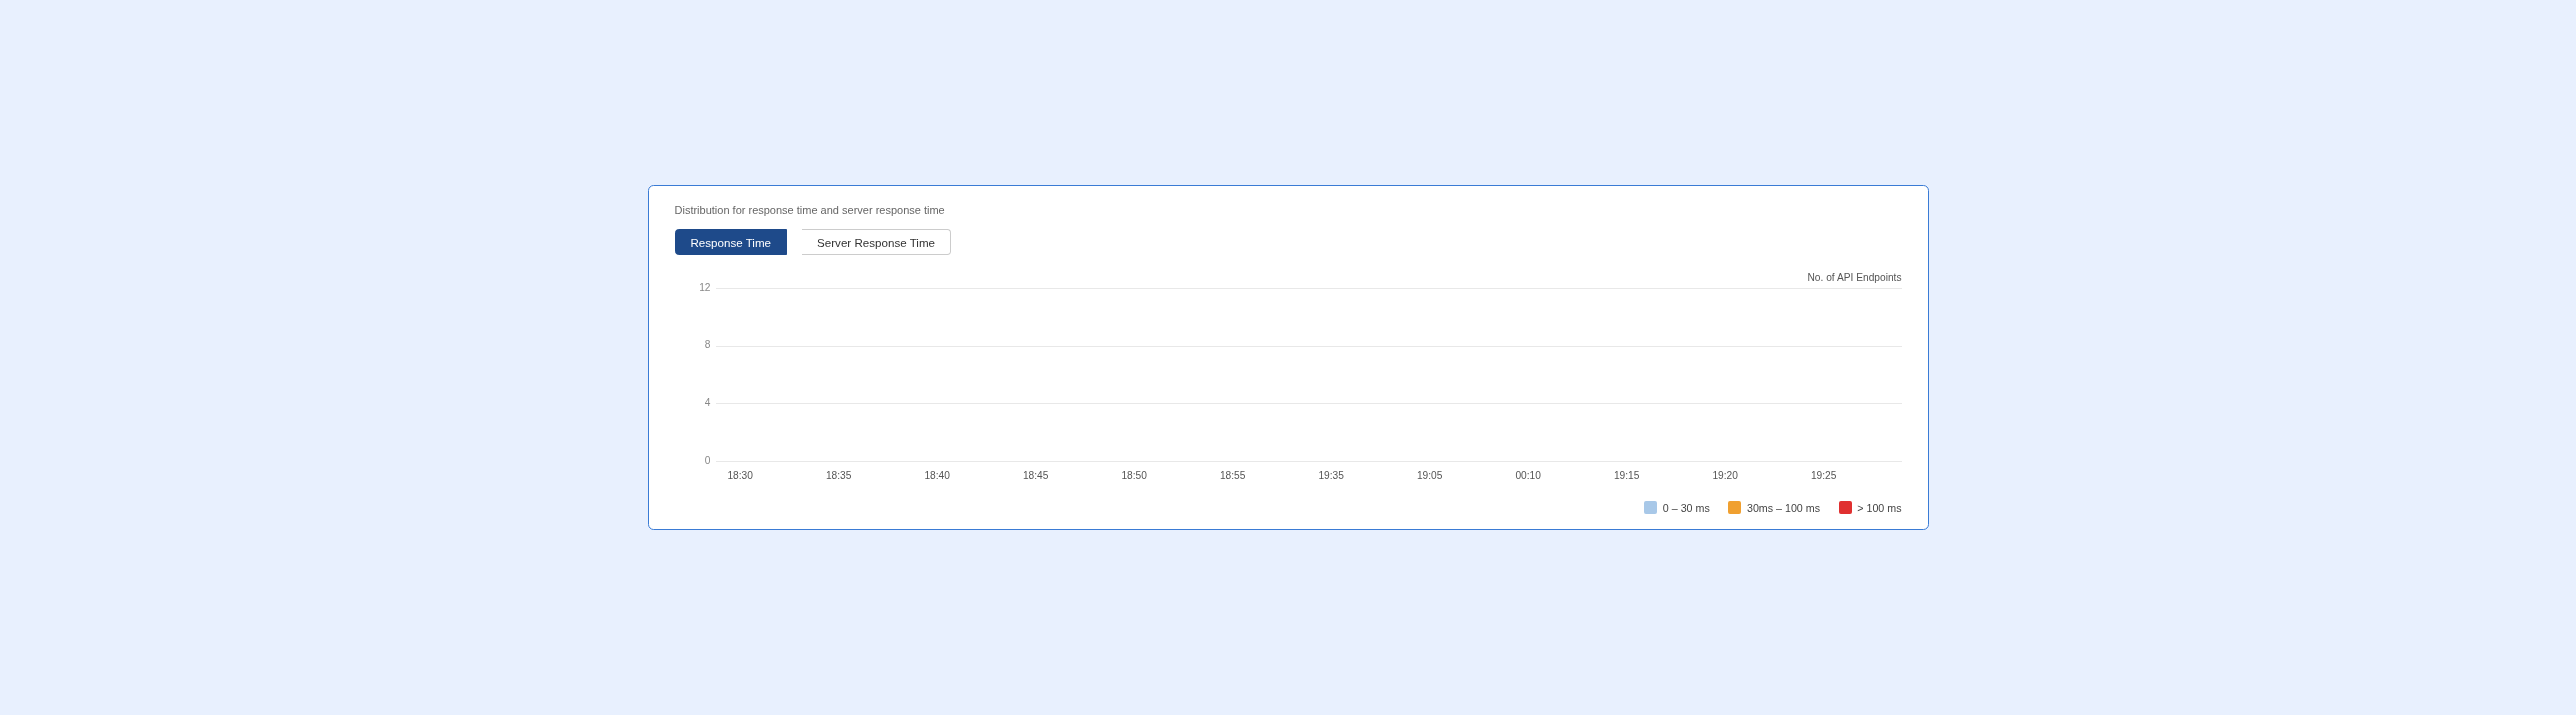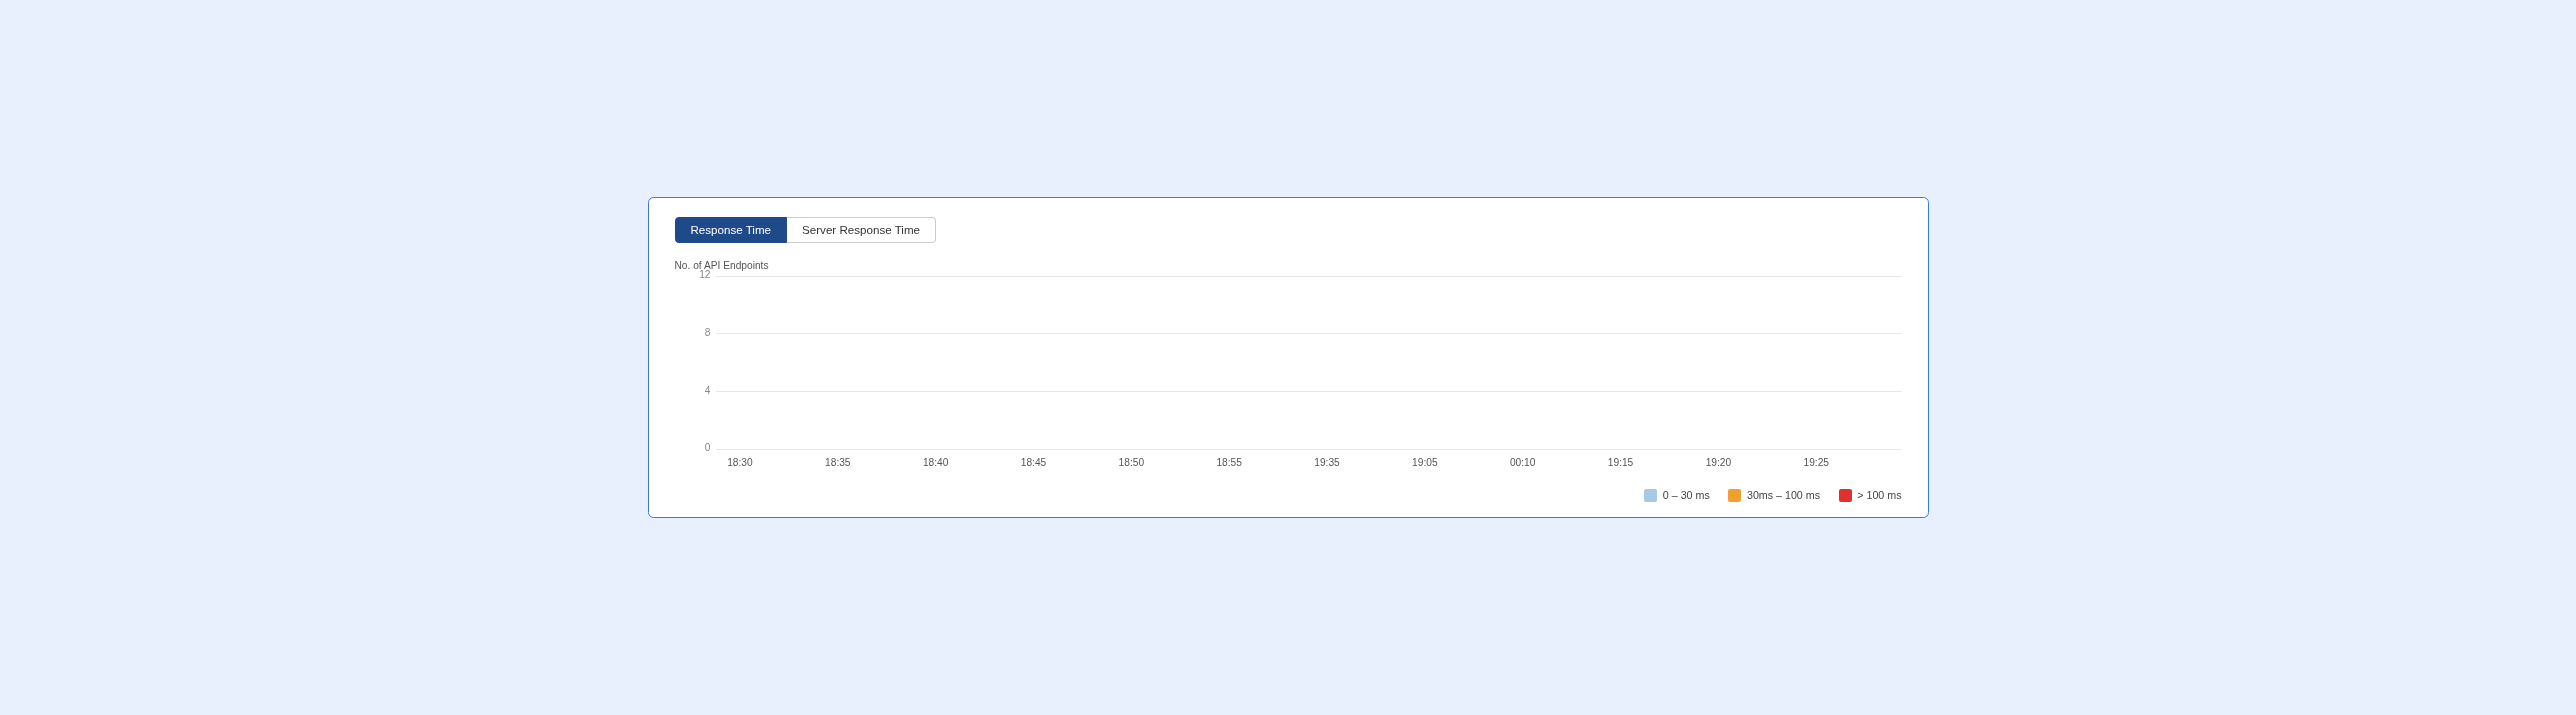--- a/index.html
+++ b/index.html
@@ -26,21 +26,21 @@
       color: #1a1a2e;
       margin-bottom: 2.8px;
     }
     .card-subtitle {
       font-size: 11px;
       color: #666;
       margin-bottom: 13px;
     }
     .tab-bar {
       display: flex;
-      gap: 0;
+      gap: 15px;
       margin-bottom: 16.7px;
     }
     .tab {
       padding: 5.6px 15px;
       font-size: 11.6px;
       border: 0.9px solid #ccc;
       cursor: pointer;
       background: #fff;
       color: #333;
     }
@@ -48,20 +48,21 @@
     .tab:last-child { border-radius: 0 3.7px 3.7px 0; border-left: none; }
     .tab.active {
       background: #1e4a8a;
       color: #fff;
       border-color: #1e4a8a;
     }
     .y-label {
       font-size: 10.2px;
       color: #555;
       margin-bottom: 3.7px;
+      text-align: right;
     }
     .chart-area {
       position: relative;
       width: 100%;
       height: 204px;
       margin-top: 5px;
     }
     .grid-lines {
       position: absolute;
       top: 0; left: 41px; right: 0; bottom: 30px;
@@ -100,21 +101,21 @@
     .bar {
       flex: 1;
       min-width: 3.7px;
       border-radius: 0.9px 0.9px 0 0;
     }
     .bar.blue { background: #a8c8e8; }
     .bar.orange { background: #f0a030; }
     .bar.red { background: #e03030; }
     .x-axis {
       position: absolute;
-      bottom: 0; left: 41px; right: 12px;
+      bottom: 0; left: 41px; right: 4px;
       height: 28px;
       display: flex;
       align-items: flex-start;
       padding-top: 5.6px;
     }
     .x-tick {
       font-size: 9.8px;
       color: #888;
       flex: 1;
       text-align: center;
@@ -143,20 +144,21 @@
       border-radius: 1.9px;
     }
     .legend-swatch.blue { background: #a8c8e8; }
     .legend-swatch.orange { background: #f0a030; }
     .legend-swatch.red { background: #e03030; }
   </style>
 </head>
 <body>
 
 <div class="card">
+  <div class="card-subtitle">Distribution for response time and server response time</div>
 
   <div class="tab-bar">
     <div class="tab active">Response Time</div>
     <div class="tab">Server Response Time</div>
   </div>
 
   <div class="y-label">No. of API Endpoints</div>
 
   <div class="chart-area">
     <div class="grid-lines">

